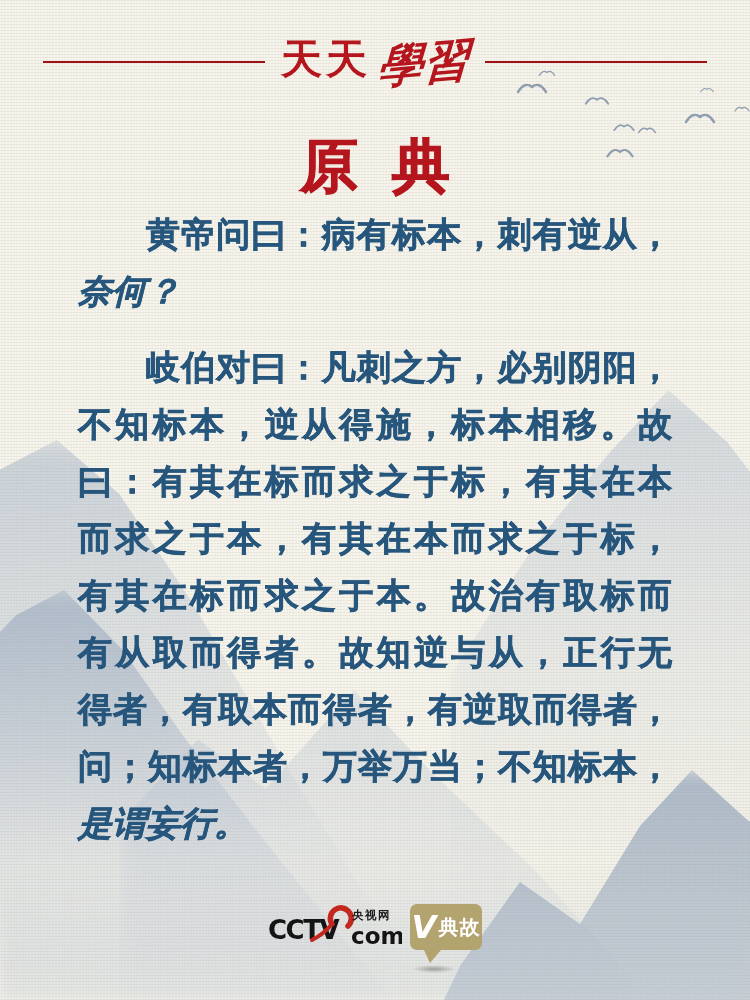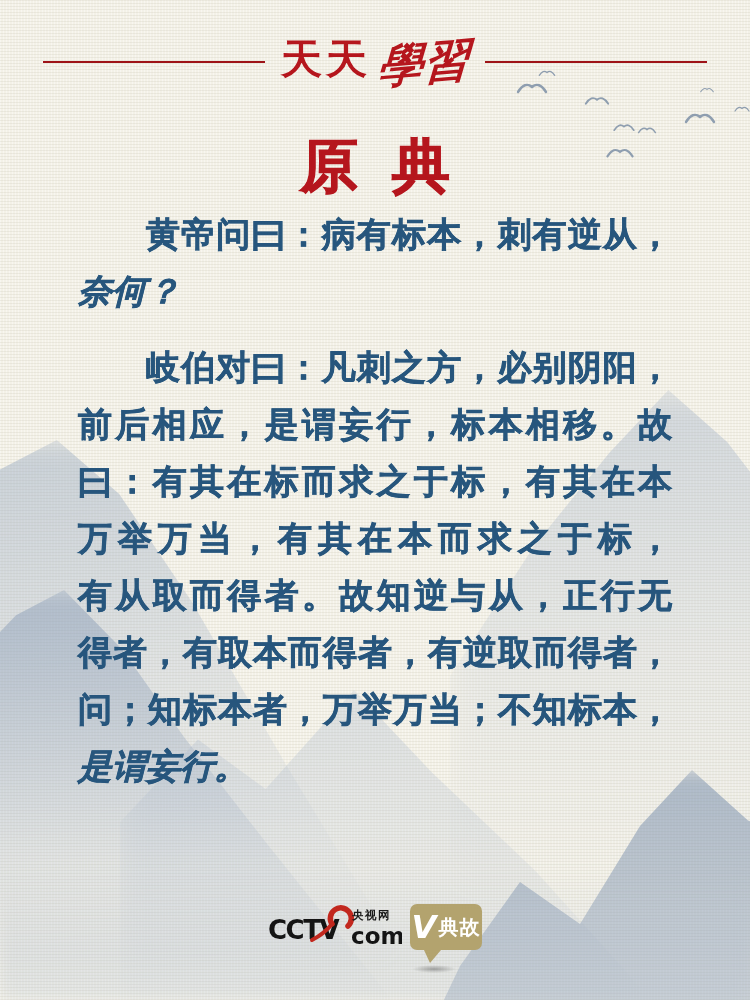--- a/index.html
+++ b/index.html
@@ -153,23 +153,24 @@
 
   <div class="page-title">原典</div>
 
   <div class="original-text">
       <div class="para">
         <div class="tline first">黄帝问曰：病有标本，刺有逆从，</div>
         <div class="tline last">奈何？</div>
       </div>
       <div class="para">
         <div class="tline first">岐伯对曰：凡刺之方，必别阴阳，</div>
-        <div class="tline">前后相应，是谓妄行，标本相移。故</div>
+        <div class="tline">不知标本，逆从得施，标本相移。故</div>
         <div class="tline">曰：有其在标而求之于标，有其在本</div>
-        <div class="tline">万举万当，有其在本而求之于标，</div>
+        <div class="tline">而求之于本，有其在本而求之于标，</div>
+        <div class="tline">有其在标而求之于本。故治有取标而</div>
         <div class="tline">有从取而得者。故知逆与从，正行无</div>
         <div class="tline">得者，有取本而得者，有逆取而得者，</div>
         <div class="tline">问；知标本者，万举万当；不知标本，</div>
         <div class="tline last">是谓妄行。</div>
       </div>
     </div>
 
   <div class="footer">
     <div class="footer-row">
       <svg class="cctv-logo" width="134" height="48" viewBox="0 0 134 48">

